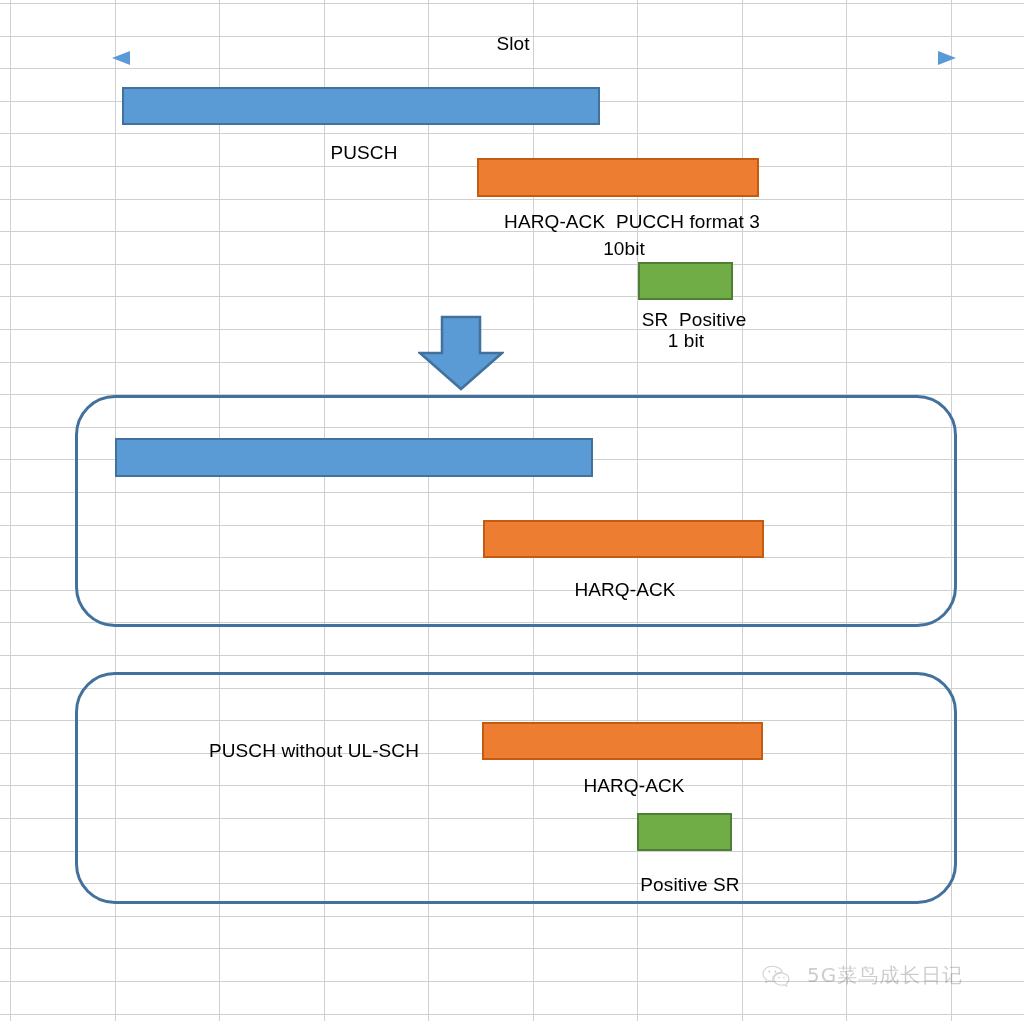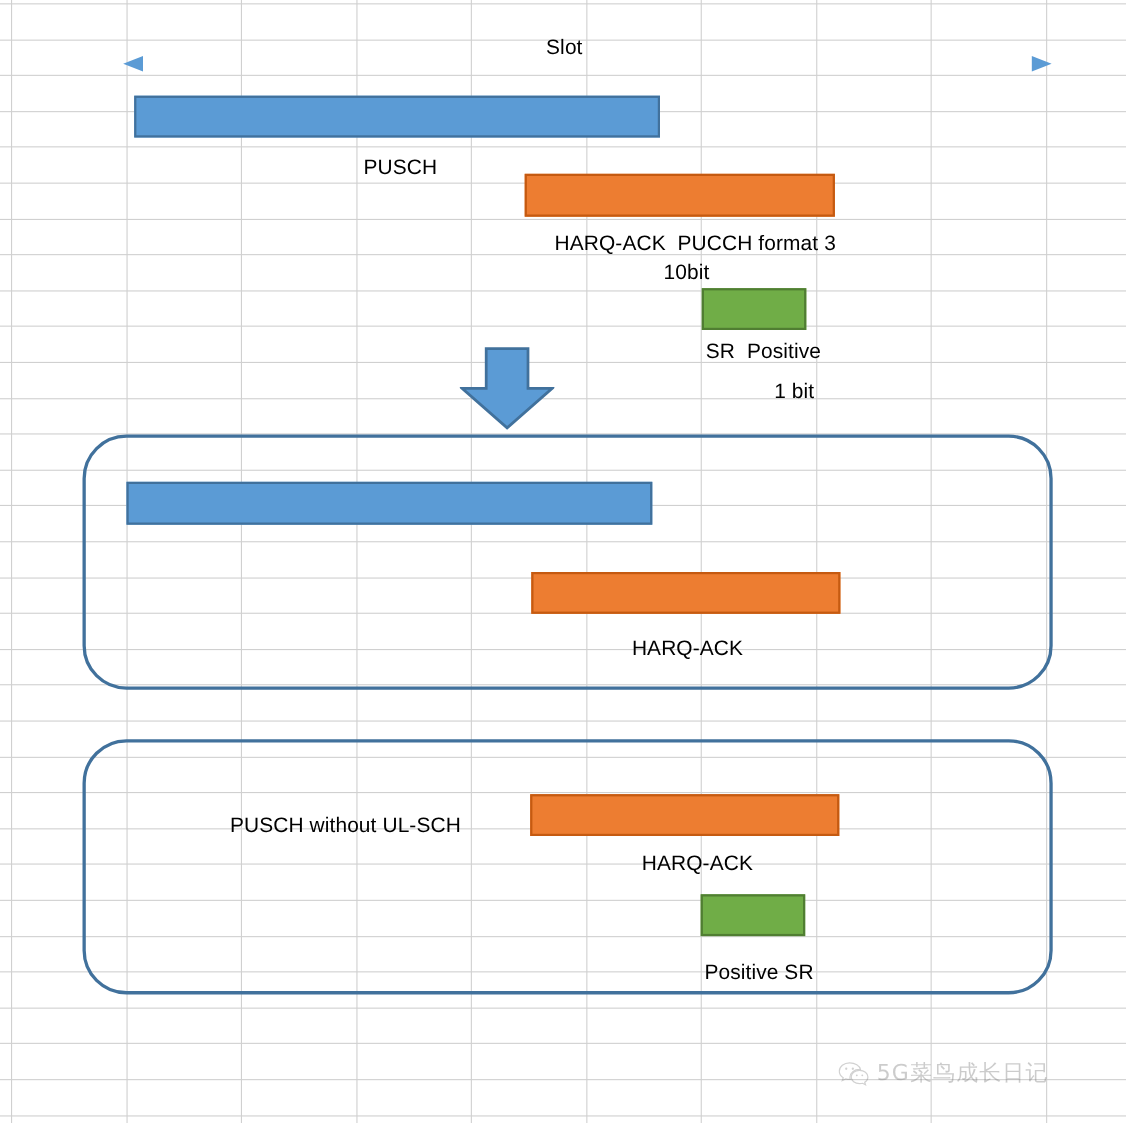--- a/index.html
+++ b/index.html
@@ -68,21 +68,21 @@
   }
   
   #down-arrow{
     position:absolute;
   }
   
   #watermark{
     position:absolute;
     display:flex;
     align-items:center;
-    gap:7px;
+    gap:17px;
     opacity:0.34;
     color:#6d6d6d;
   }
   #watermark .wm-text{
     font-size:20px;
     letter-spacing:1px;
     white-space:nowrap;
     font-family:"DejaVu Sans", sans-serif;
   }
 </style>
@@ -156,21 +156,21 @@
   <div class="lbl center" style="left:364px; top:140px;">PUSCH</div>
 
   <div class="bar orange" style="left:477px; top:158px; width:282px; height:39px;"></div>
 
   <div class="lbl center" style="left:632px; top:209px;">HARQ-ACK  PUCCH format 3</div>
   <div class="lbl center" style="left:624px; top:236px;">10bit</div>
 
   <div class="bar green" style="left:638px; top:262px; width:95px; height:38px;"></div>
 
   <div class="lbl center" style="left:694px; top:307px;">SR  Positive</div>
-  <div class="lbl center" style="left:686px; top:344px;margin-left:36px;">1 bit</div>
+  <div class="lbl center" style="left:686px; top:328px;">1 bit</div>
 
   <svg id="down-arrow" style="left:418px; top:315px;" width="86" height="76" viewBox="0 0 86 76">
     <polygon points="24,2 62,2 62,38 84,38 43,74 2,38 24,38" fill="#5b9bd5" stroke="#41719c" stroke-width="2.5" stroke-linejoin="miter"></polygon>
   </svg>
 
   <div class="groupbox" style="left:75px; top:395px; width:882px; height:232px;"></div>
 
   <div class="bar blue" style="left:115px; top:438px; width:478px; height:39px;"></div>
 
 

